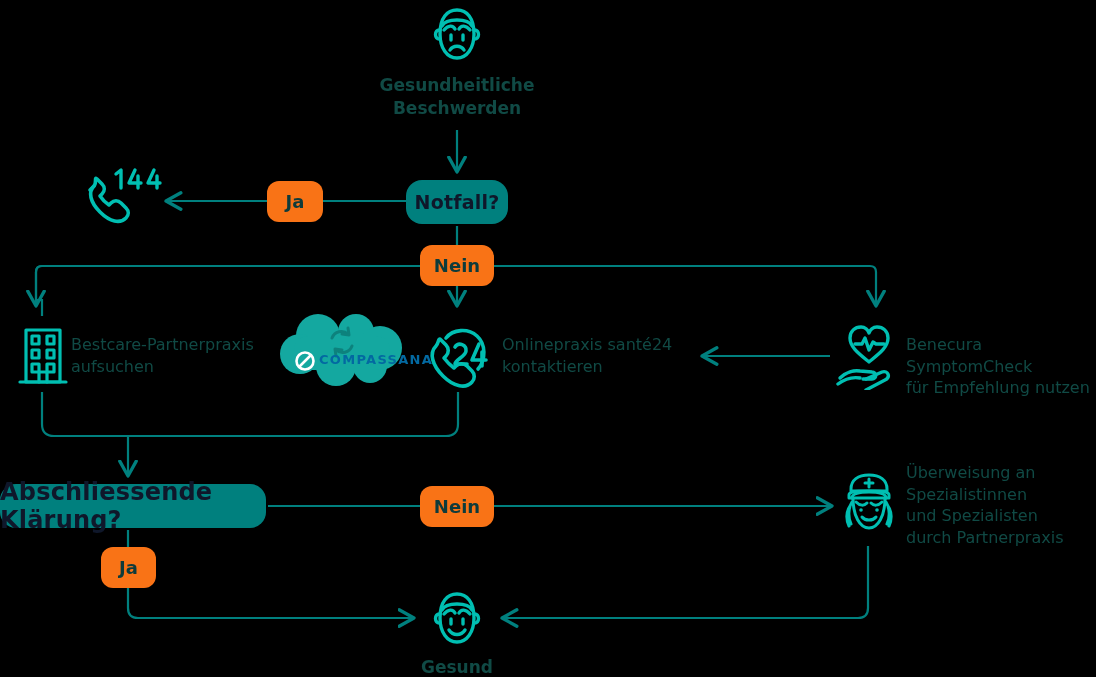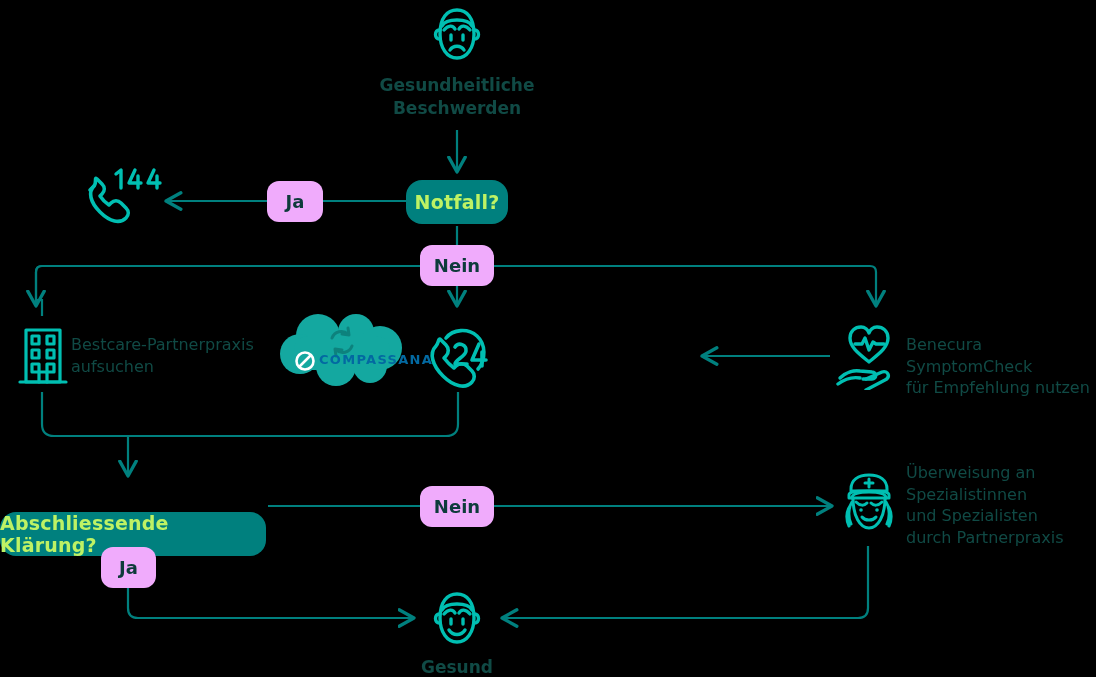--- a/index.html
+++ b/index.html
@@ -7,27 +7,27 @@
     width:1096px;height:677px;position:relative;overflow:hidden;
     font-family:"DejaVu Sans", sans-serif;
   }
   #canvas{position:absolute;inset:0;width:988px;height:677px;}
   svg.lines{position:absolute;left:0;top:0;width:1096px;height:677px;pointer-events:none;}
 
   .node{position:absolute;}
 
   
   .pill-dark{
-    background:#00807E;color:#bef264;border-radius:16px;
+    background:#00807E;color:#0f172a;border-radius:16px;
     display:flex;align-items:center;justify-content:center;
     font-weight:700;letter-spacing:.2px;
   }
   
   .pill-light{
-    background:#f0abfc;color:#0E3B3B;border-radius:12px;
+    background:#f97316;color:#0E3B3B;border-radius:12px;
     display:flex;align-items:center;justify-content:center;
     font-weight:700;
   }
 
   .label{
     color:#104A45;font-weight:500;line-height:1.35;white-space:pre-line;
   }
   .label.center{text-align:center;font-weight:700;color:#104A45;}
 
   .icon{display:block;}
@@ -166,36 +166,38 @@
   <div class="node" style="left:424px;top:322px;width:68px;height:68px;">
     <svg class="icon" width="68" height="68" viewBox="0 0 68 68">
       <g fill="none" stroke="#00BFB2" stroke-width="3.6" stroke-linecap="round" stroke-linejoin="round">
         <path d="M12,24 C5,31 8,43 19,54 C30,65 42,67 48,60 C51,57 51,52 48,49 L43,44 C40,41 35,41 32,44 L30,46 C26,43 23,40 20,36 L22,34 C25,31 25,26 22,23 L17,18 C14,15 15,21 12,24 Z"></path>
         <path d="M22,16 C29,7 44,6 53,14 C62,22 62,38 54,47"></path>
         <path d="M31,25 a6,6 0 0 1 11,4 c0,5 -11,9 -11,13 h12"></path>
         <path d="M55,22 L48,38 h14 M58,30 L58,44"></path>
       </g>
     </svg>
   </div>
+  <div class="node label" style="left:502px;top:334px;width:230px;font-size:16px;">Onlinepraxis santé24
+kontaktieren</div>
 
   <div class="node" style="left:836px;top:322px;width:66px;height:68px;">
     <svg class="icon" width="66" height="68" viewBox="0 0 66 68">
       <g fill="none" stroke="#00BFB2" stroke-width="3.4" stroke-linecap="round" stroke-linejoin="round">
         <path d="M33,40 C22,31 14,25 14,16 C14,9 19,5 25,5 C29,5 32,8 33,11 C34,8 37,5 41,5 C47,5 52,9 52,16 C52,25 44,31 33,40 Z"></path>
         <path d="M19,22 h7 l3,-6 l4,12 l4,-8 l3,2 h8"></path>
         <path d="M4,56 C10,50 18,48 24,49 l12,1 c5,0 5,7 0,7 h-9"></path>
         <path d="M30,57 l16,-7 c6,-2 9,5 3,8 L30,68"></path>
         <path d="M2,62 C10,56 18,55 24,56"></path>
       </g>
     </svg>
   </div>
   <div class="node label" style="left:906px;top:334px;width:206px;font-size:16px;">Benecura SymptomCheck
 für Empfehlung nutzen</div>
 
-  <div class="node pill-dark" style="left:0px;top:484px;width:266px;height:44px;font-size:19px;margin-top:28px;">Abschliessende Klärung?</div>
+  <div class="node pill-dark" style="left:0px;top:484px;width:266px;height:44px;font-size:24px;">Abschliessende Klärung?</div>
 
   <div class="node pill-light" style="left:420px;top:486px;width:74px;height:41px;font-size:18px;">Nein</div>
 
   <div class="node pill-light" style="left:101px;top:547px;width:55px;height:41px;font-size:18px;">Ja</div>
 
   <div class="node" style="left:840px;top:472px;width:58px;height:70px;">
     <svg class="icon" width="58" height="70" viewBox="0 0 58 70">
       <g fill="none" stroke="#00BFB2" stroke-width="3" stroke-linecap="round" stroke-linejoin="round">
         <path d="M11,17 C11,8 18,3 29,3 C40,3 47,8 47,17 L47,19 L11,19 Z"></path>
         <path d="M29,7 L29,15 M25,11 L33,11"></path>

